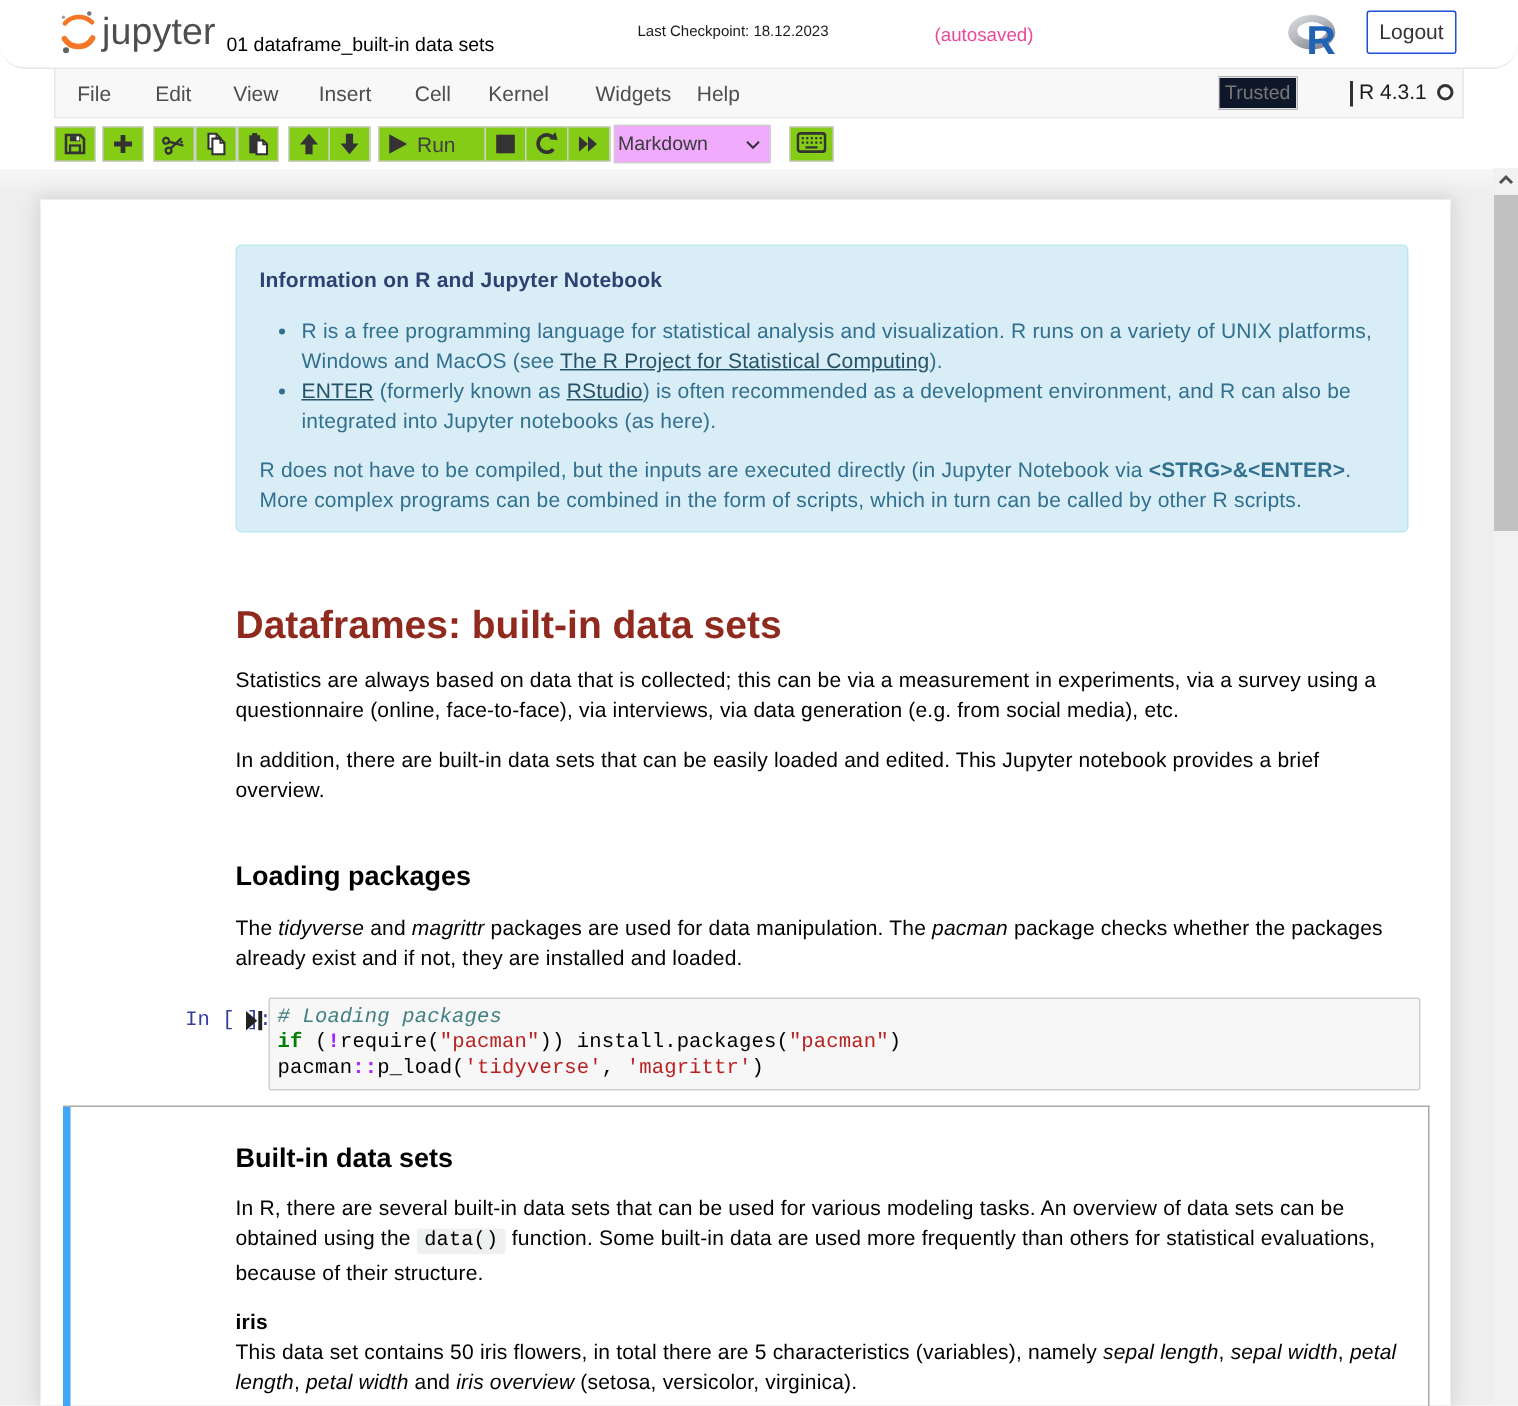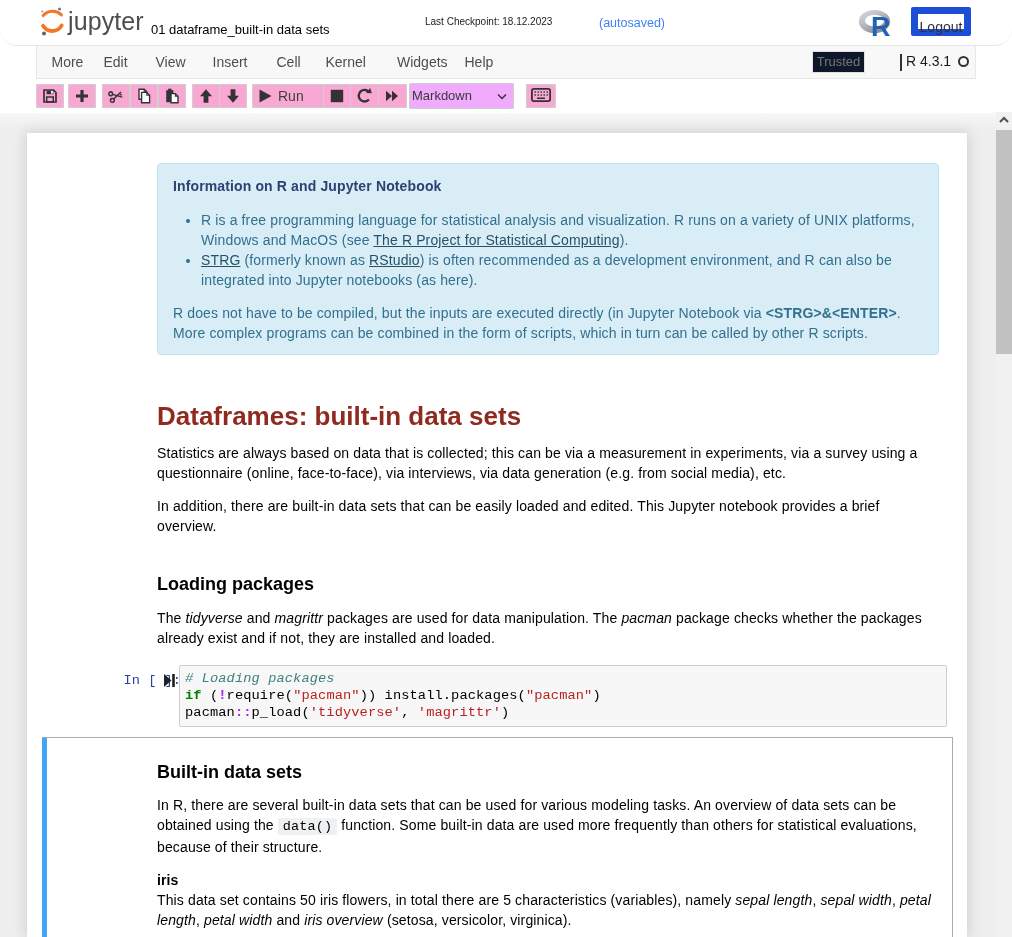--- a/index.html
+++ b/index.html
@@ -5,34 +5,34 @@
 * { box-sizing: border-box; margin:0; padding:0; }
 html,body { width:1012px; height:937px; overflow:hidden; background:#fff;
   font-family:"Liberation Sans",sans-serif; }
 .abs { position:absolute; }
 
 #hrow1 { position:absolute; left:0; top:0; width:1012px; height:46px; background:#fff; border-bottom:1px solid #e7e7e7;border-radius:17px; }
 #jlogo { position:absolute; left:38px; top:4px; }
 #jtext { position:absolute; left:68px; top:7px; font-size:25px; color:#4e4e4e; letter-spacing:0.1px; }
 #ntitle { position:absolute; left:151px; top:10px; font-size:13px; color:#000;margin-top:12px; }
 #chkpt { position:absolute; left:425px; top:15.5px; font-size:10px; color:#1a1a1a; }
-#auto { position:absolute; left:599px; top:15.5px; font-size:12.5px; color:#3b82f6; }
+#auto { position:absolute; left:623px; top:15.5px; font-size:12.5px; color:#ec4899; }
 #rlogo { position:absolute; left:855px; top:8px; }
-#logout { position:absolute; left:911px; top:7px; width:60px; height:29px; border:7px solid #1d4ed8; border-radius:2px; background:#fff; font-size:14px; color:#333; text-align:center; line-height:27px; }
+#logout { position:absolute; left:911px; top:7px; width:60px; height:29px; border:1px solid #1d4ed8; border-radius:2px; background:#fff; font-size:14px; color:#333; text-align:center; line-height:27px; }
 
 #mrow { position:absolute; left:0; top:46px; width:1012px; height:33px; background:#fff; }
 #mbox { position:absolute; left:36px; top:0px; width:940px; height:33px; background:#f8f8f8; border:1px solid #e7e7e7; border-top:none; }
 .mitem { position:absolute; top:0; height:32px; line-height:32px; font-size:14px; color:#4d4d4d; }
 #trusted { position:absolute; left:812px; top:5px; width:53px; height:22px; border:1px solid #e0e0e0; background:#0f172a; color:#777; font-size:13px; text-align:center; line-height:20px; }
 #ksep { position:absolute; left:900px; top:8px; width:2px; height:17px; background:#333; }
 #kname { position:absolute; left:906px; top:0px; height:32px; line-height:31px; font-size:14px; color:#1a1a1a; }
 #kcirc { position:absolute; left:958px; top:10px; width:11px; height:11px; border:2px solid #333; border-radius:50%; }
 
 #trow { position:absolute; left:0; top:79px; width:1012px; height:34px; background:#fff; }
-.tbtn { position:absolute; top:5px; height:24px; background:#f9a8d4; border:1px solid #cfcfcf; }
+.tbtn { position:absolute; top:5px; height:24px; background:#84cc16; border:1px solid #cfcfcf; }
 .tbtn svg { display:block; margin:3px auto 0; }
 #selwrap { position:absolute; left:409px; top:4px; width:105px; height:26px; border:1px solid #cfcfcf; border-radius:1px; background:#f0abfc; font-size:13px; color:#3a3a3a; line-height:24px; padding-left:2px; }
 #selwrap svg { position:absolute; right:6px; top:8px; }
 
 #site { position:absolute; left:0; top:113px; width:1012px; height:824px; background:#eee; }
 #sitegrad { position:absolute; left:0; top:0; width:1012px; height:16px; background:linear-gradient(#f7f7f7,#eee); }
 #page { position:absolute; left:27px; top:20px; width:940px; height:804px; background:#fff; box-shadow:0 0 12px 1px rgba(87,87,87,0.2); }
 
 .md { margin-left:130px; margin-right:28px; font-size:14px; line-height:20px; color:#000; }
 .md > div, #selmd > div { letter-spacing:0.13px; }
@@ -84,21 +84,21 @@
     </defs>
     <ellipse cx="19.5" cy="13.5" rx="15.7" ry="11.5" fill="url(#rg)"></ellipse>
     <ellipse cx="19.5" cy="12.6" rx="9.6" ry="5.9" fill="#ffffff"></ellipse>
     <text x="16" y="27.7" font-family="'Liberation Sans',sans-serif" font-weight="bold" font-size="27px" fill="#1f63b7">R</text>
   </svg>
   <div id="logout">Logout</div>
 </div>
 
 <div id="mrow">
   <div id="mbox"></div>
-  <div class="mitem" style="left:51.5px;">More</div>
+  <div class="mitem" style="left:51.5px;">File</div>
   <div class="mitem" style="left:103.5px;">Edit</div>
   <div class="mitem" style="left:155.5px;">View</div>
   <div class="mitem" style="left:212.5px;">Insert</div>
   <div class="mitem" style="left:276.5px;">Cell</div>
   <div class="mitem" style="left:325.5px;">Kernel</div>
   <div class="mitem" style="left:397px;">Widgets</div>
   <div class="mitem" style="left:464.5px;">Help</div>
   <div id="trusted">Trusted</div>
   <div id="ksep"></div>
   <div id="kname">R 4.3.1</div>
@@ -192,21 +192,21 @@
 
 <div id="site">
   <div id="sitegrad"></div>
   <div id="page">
     <div style="height:30px;"></div>
     <div class="md">
       <div class="alert">
         <b style="color:#2d4272;">Information on R and Jupyter Notebook</b>
         <ul>
           <li>R is a free programming language for statistical analysis and visualization. R runs on a variety of UNIX platforms,<br>Windows and MacOS (see <a>The R Project for Statistical Computing</a>).</li>
-          <li><a>STRG</a> (formerly known as <a>RStudio</a>) is often recommended as a development environment, and R can also be<br>integrated into Jupyter notebooks (as here).</li>
+          <li><a>ENTER</a> (formerly known as <a>RStudio</a>) is often recommended as a development environment, and R can also be<br>integrated into Jupyter notebooks (as here).</li>
         </ul>
         <div class="ap">R does not have to be compiled, but the inputs are executed directly (in Jupyter Notebook via <b>&lt;STRG&gt;&amp;&lt;ENTER&gt;</b>.<br>More complex programs can be combined in the form of scripts, which in turn can be called by other R scripts.</div>
       </div>
       <h1 style="margin-top:46px;">Dataframes: built-in data sets</h1>
       <div style="margin-top:11.5px;">Statistics are always based on data that is collected; this can be via a measurement in experiments, via a survey using a<br>questionnaire (online, face-to-face), via interviews, via data generation (e.g. from social media), etc.</div>
       <div style="margin-top:13.5px;">In addition, there are built-in data sets that can be easily loaded and edited. This Jupyter notebook provides a brief<br>overview.</div>
       <h3 style="margin-top:36.5px;">Loading packages</h3>
       <div style="margin-top:13px;">The <i>tidyverse</i> and <i>magrittr</i> packages are used for data manipulation. The <i>pacman</i> package checks whether the packages<br>already exist and if not, they are installed and loaded.</div>
     </div>
     <div id="ccell">

